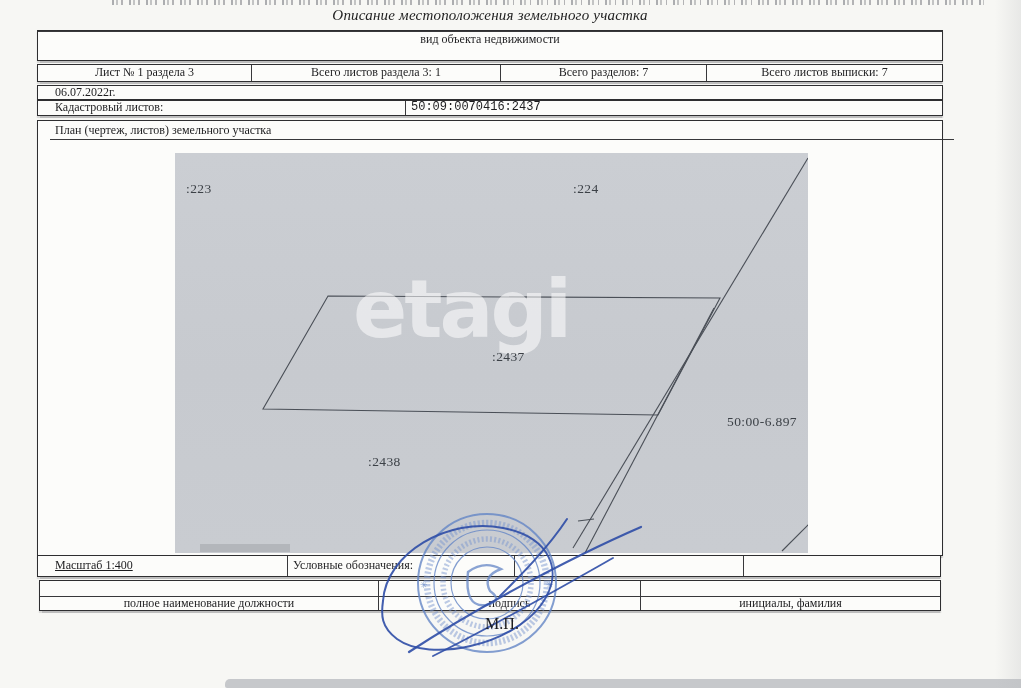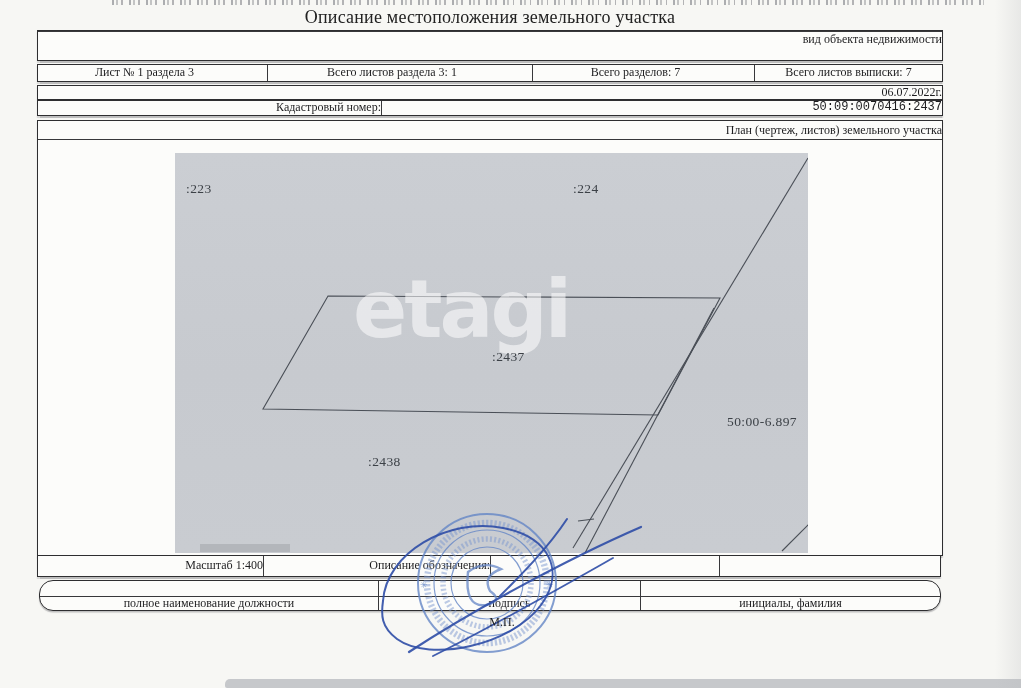--- a/index.html
+++ b/index.html
@@ -9,76 +9,76 @@
     font-family:"Liberation Serif","DejaVu Serif",serif;color:#1d1d1f;
   }
   .page::after{content:"";position:absolute;top:0;right:0;width:26px;height:688px;
     background:linear-gradient(90deg,rgba(0,0,0,0) 0,rgba(185,187,190,.25) 100%);pointer-events:none;}
   
   .bx{position:absolute;box-sizing:border-box;border:1.6px solid #2e2e30;background:#fcfcfa;
       box-shadow:0 1.5px 1px rgba(40,40,45,.28);}
   .row{display:flex;box-sizing:border-box;}
   .cell{box-sizing:border-box;font-size:12px;line-height:15px;white-space:nowrap;overflow:hidden;}
   .c{text-align:center;}
-  .l{padding-left:5px;text-align:right;}
+  .l{padding-left:5px;text-align:left;margin-left:12px;}
   .vdiv{border-left:1.4px solid #38383a;}
   .hdiv{border-top:1.4px solid #38383a;}
   
   .cutoff{
     position:absolute;left:112px;top:0;width:872px;height:5px;opacity:.75;filter:blur(.3px);
     background-image:
       repeating-linear-gradient(90deg,rgba(66,68,78,.55) 0 1.6px,rgba(0,0,0,0) 1.6px 4.2px,
         rgba(66,68,78,.38) 4.2px 6px,rgba(0,0,0,0) 6px 9.5px,
         rgba(66,68,78,.5) 9.5px 11px,rgba(0,0,0,0) 11px 17px);
   }
   .title{position:absolute;left:37px;top:7px;width:906px;text-align:center;
-    font-size:18px;letter-spacing:.2px;color:#222;}
+    font-size:15px;letter-spacing:.2px;color:#222;font-style:italic;}
   
   .plan-canvas{position:absolute;left:175px;top:153px;width:633px;height:400px;
     background:linear-gradient(180deg,#cbced3 0%,#c7cacf 55%,#c9ccd1 100%);}
   .plan-canvas svg{position:absolute;left:0;top:0;}
   .plan-line{stroke:#4a4f57;stroke-width:1.1;fill:none;}
   .plan-label{font-family:"Liberation Serif","DejaVu Serif",serif;font-size:13.5px;fill:#3c4147;letter-spacing:.4px;}
   .watermark{font-family:"DejaVu Sans","Liberation Sans",sans-serif;font-weight:bold;
     font-size:80px;fill:rgba(255,255,255,.55);letter-spacing:-3px;}
   
   .seal-svg{position:absolute;left:355px;top:492px;z-index:6;pointer-events:none;}
   .seal-ring{fill:none;stroke:#6486c6;opacity:.8;}
   .seal-micro{fill:none;stroke:#7b97cf;opacity:.5;}
   .sig{fill:none;stroke:#2e4da6;opacity:.9;stroke-linecap:round;}
-  .mp{position:absolute;left:470px;top:615px;width:64px;text-align:center;font-size:12px;z-index:7;}
+  .mp{position:absolute;left:470px;top:615px;width:64px;text-align:center;font-size:16px;z-index:7;}
   .bottom-edge{position:absolute;left:225px;top:679px;width:796px;height:9px;
     background:#c6c8cb;border-radius:5px 0 0 2px;}
 </style>
 </head>
 <body>
 
 <div class="page">
 
   <div class="cutoff"></div>
 
   <div class="title">Описание местоположения земельного участка</div>
 
   <div class="bx" style="left:37px;top:30px;width:906px;height:31px;">
-    <div class="cell c hdiv" style="width:100%;height:14px;line-height:14px;text-align:right;">вид объекта недвижимости</div>
+    <div class="cell c hdiv" style="width:100%;height:14px;line-height:14px;">вид объекта недвижимости</div>
   </div>
 
-  <div class="bx row" style="left:37px;top:64px;width:906px;height:18px;gap:16px;">
+  <div class="bx row" style="left:37px;top:64px;width:906px;height:18px;">
     <div class="cell c" style="width:213px;line-height:15.5px;">Лист № 1 раздела 3</div>
     <div class="cell c vdiv" style="width:249px;line-height:15.5px;">Всего листов раздела 3: 1</div>
     <div class="cell c vdiv" style="width:206px;line-height:15.5px;">Всего разделов: 7</div>
     <div class="cell c vdiv" style="flex:1;line-height:15.5px;">Всего листов выписки: 7</div>
   </div>
 
   <div class="bx" style="left:37px;top:85px;width:906px;height:15px;">
     <div class="cell l" style="width:100%;line-height:12.5px;">06.07.2022г.</div>
   </div>
 
   <div class="bx row" style="left:37px;top:100px;width:906px;height:16px;">
-    <div class="cell l" style="width:343px;line-height:13.5px;">Кадастровый номер:</div>
+    <div class="cell l" style="width:343px;line-height:13.5px;">Кадастровый листов:</div>
     <div class="cell l vdiv" style="flex:1;line-height:13.5px;font-family:Liberation Mono, monospace;">50:09:0070416:2437</div>
   </div>
 
   <div class="bx" style="left:37px;top:120px;width:906px;height:436px;">
     <div class="cell l hdivnone" style="width:100%;height:19px;line-height:18px;border-bottom:1.4px solid #38383a;">План (чертеж, листов) земельного участка</div>
   </div>
 
   <div class="plan-canvas">
     <svg width="633" height="400" viewBox="0 0 633 400">
 
@@ -98,27 +98,27 @@
 
       <text x="11" y="40" class="plan-label">:223</text>
       <text x="398" y="40" class="plan-label">:224</text>
       <text x="317" y="208" class="plan-label">:2437</text>
       <text x="193" y="313" class="plan-label">:2438</text>
       <text x="552" y="273" class="plan-label">50:00-6.897</text>
     </svg>
   </div>
 
   <div class="bx row" style="left:37px;top:555px;width:904px;height:22px;">
-    <div class="cell l" style="width:225px;line-height:19px;">Масштаб 1:400</div>
-    <div class="cell l vdiv" style="width:227px;line-height:19px;">Описание обозначения:</div>
+    <div class="cell l" style="width:225px;line-height:19px;text-decoration:underline;">Масштаб 1:400</div>
+    <div class="cell l vdiv" style="width:227px;line-height:19px;">Условные обозначения:</div>
     <div class="cell vdiv" style="width:229px;"></div>
     <div class="cell vdiv" style="flex:1;"></div>
   </div>
 
-  <div class="bx" style="left:39px;top:580px;width:902px;height:31px;border-radius:14px;">
+  <div class="bx" style="left:39px;top:580px;width:902px;height:31px;">
     <div class="row" style="height:15px;">
       <div class="cell" style="width:338px;"></div>
       <div class="cell vdiv" style="width:262px;"></div>
       <div class="cell vdiv" style="flex:1;"></div>
     </div>
     <div class="row hdiv" style="height:14px;">
       <div class="cell c" style="width:338px;line-height:13px;">полное наименование должности</div>
       <div class="cell c vdiv" style="width:262px;line-height:13px;">подпись</div>
       <div class="cell c vdiv" style="flex:1;line-height:13px;text-align:center;">инициалы, фамилия</div>
     </div>

